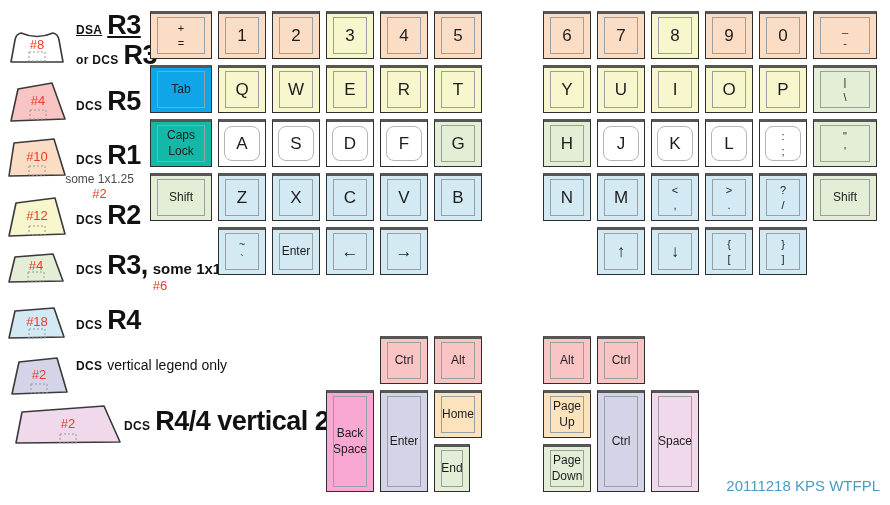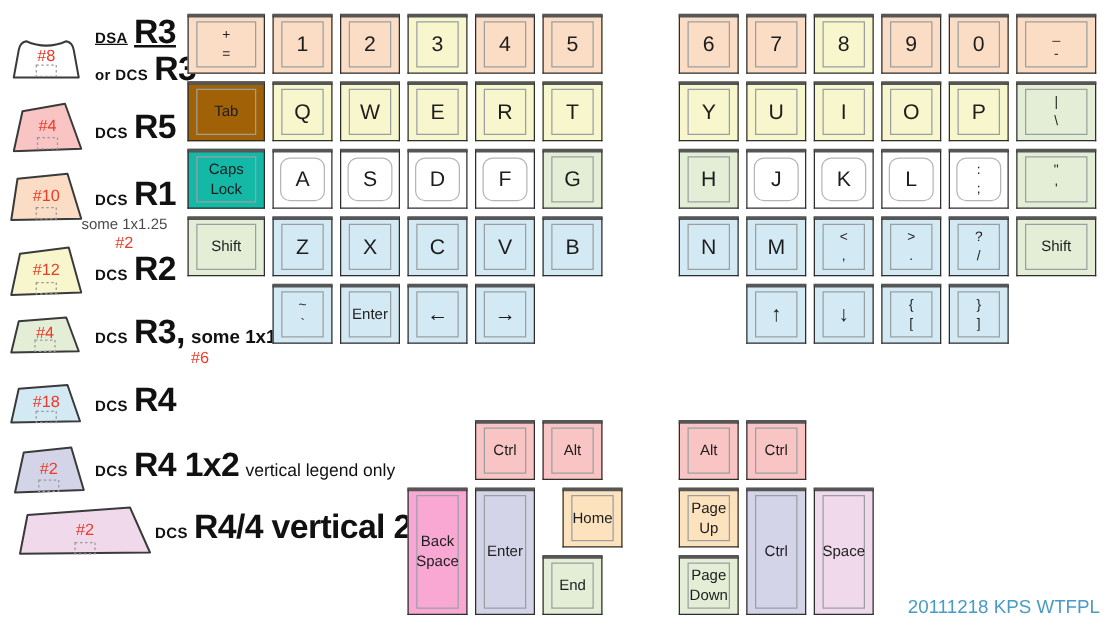--- a/index.html
+++ b/index.html
@@ -107,21 +107,20 @@
         </div>
       </div>
       <div class="lrow">
         <svg width="58" height="42" viewBox="0 0 58 42" class="lshape" style="left: 10px; top: 354px;">
           <path d="M9,8 L47,4 L57,38 L2,40 Z" fill="#d4d4e9" stroke="#3a3a3a" stroke-width="1.6" stroke-linejoin="round"></path>
           <rect x="21" y="30" width="16" height="9" fill="none" stroke="#999" stroke-width="1" stroke-dasharray="2,2"></rect>
           <text x="29" y="25.2" text-anchor="middle" fill="#ee3a27" font-size="13">#2</text>
         </svg>
         <div class="ltext" style="left: 76px; top: 357px;">
           <span class="lprefix">DCS</span>
-          <span class="ltitle">R4 1x2</span>
           <span class="lsufs">vertical legend only</span>
         </div>
       </div>
       <div class="lrow">
         <svg width="108" height="44" viewBox="0 0 108 44" class="lshape" style="left: 14px; top: 402px;">
           <path d="M8,10 L90,4 L106,40 L2,41 Z" fill="#efd9ea" stroke="#3a3a3a" stroke-width="1.6" stroke-linejoin="round"></path>
           <rect x="46" y="32" width="16" height="9" fill="none" stroke="#999" stroke-width="1" stroke-dasharray="2,2"></rect>
           <text x="54" y="26.4" text-anchor="middle" fill="#ee3a27" font-size="13">#2</text>
         </svg>
         <div class="ltext" style="left: 124px; top: 406px;">
@@ -167,21 +166,21 @@
           </div>
         </div>
       </div>
       <div class="key" style="left: 434px; top: 11px; width: 48px; height: 48px; background: rgb(251, 220, 196);">
         <div class="keytop">
           <div class="klabel letter">
             <div>5</div>
           </div>
         </div>
       </div>
-      <div class="key" style="left: 150px; top: 65px; width: 62px; height: 48px; background: #a16207;">
+      <div class="key" style="left: 150px; top: 65px; width: 62px; height: 48px; background: #0ea5e9;">
         <div class="keytop">
           <div class="klabel word">
             <div>Tab</div>
           </div>
         </div>
       </div>
       <div class="key" style="left: 218px; top: 65px; width: 48px; height: 48px; background: rgb(247, 246, 205);">
         <div class="keytop">
           <div class="klabel letter">
             <div>Q</div>
@@ -557,28 +556,28 @@
           </div>
         </div>
       </div>
       <div class="key" style="left: 380px; top: 390px; width: 48px; height: 102px; background: rgb(212, 212, 233);">
         <div class="keytop">
           <div class="klabel word">
             <div>Enter</div>
           </div>
         </div>
       </div>
-      <div class="key" style="left: 450px; top: 390px; width: 48px; height: 48px; background: rgb(252, 226, 189);">
+      <div class="key" style="left: 434px; top: 390px; width: 48px; height: 48px; background: rgb(252, 226, 189);">
         <div class="keytop">
           <div class="klabel word">
             <div>Home</div>
           </div>
         </div>
       </div>
-      <div class="key" style="left: 434px; top: 444px; width: 48px; height: 48px; background: rgb(228, 238, 215);">
+      <div class="key" style="left: 434px; top: 444px; width: 36px; height: 48px; background: rgb(228, 238, 215);">
         <div class="keytop">
           <div class="klabel word">
             <div>End</div>
           </div>
         </div>
       </div>
       <div class="key" style="left: 543px; top: 336px; width: 48px; height: 48px; background: rgb(249, 196, 196);">
         <div class="keytop">
           <div class="klabel word">
             <div>Alt</div>

